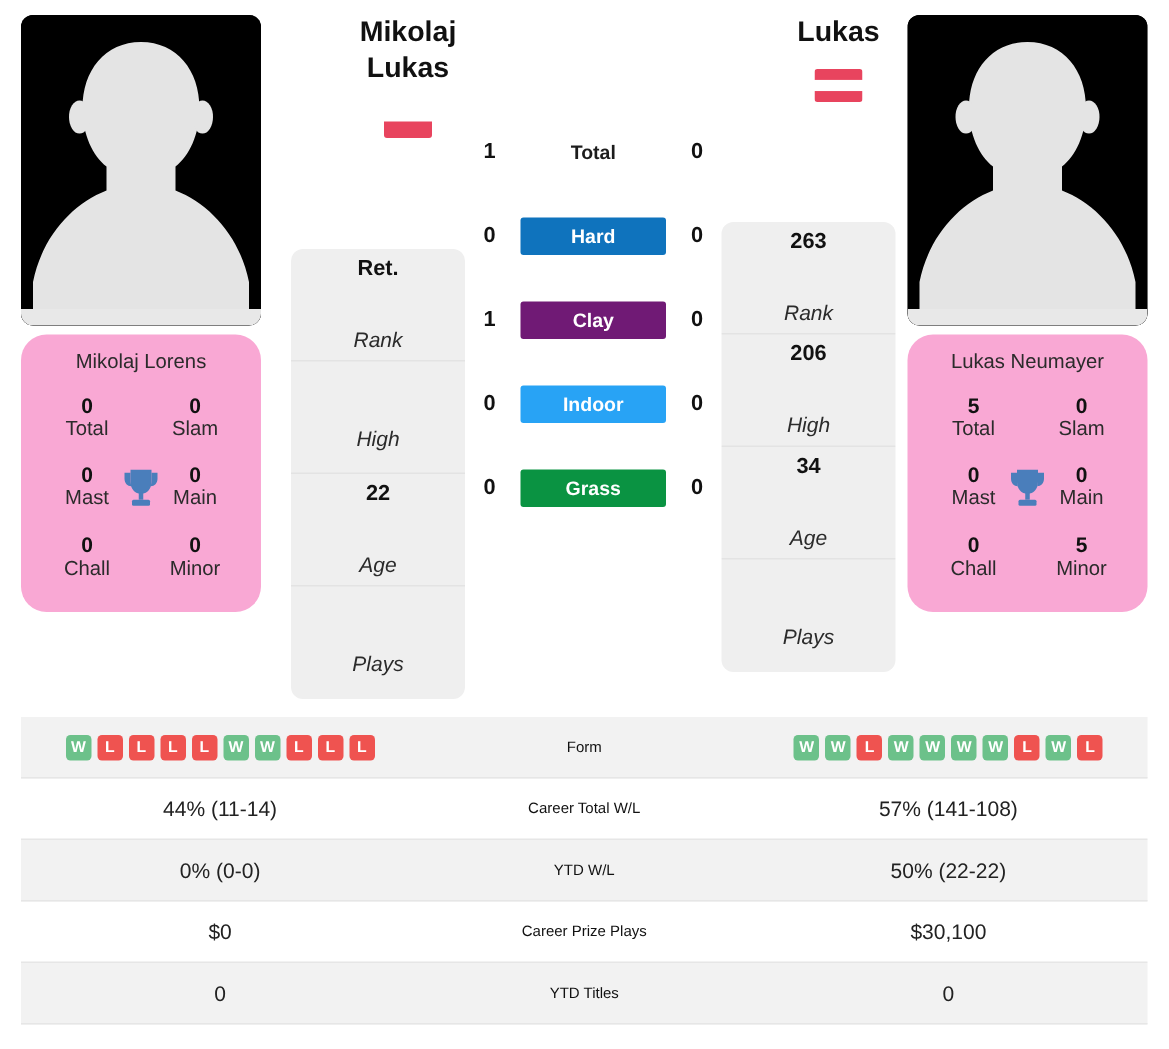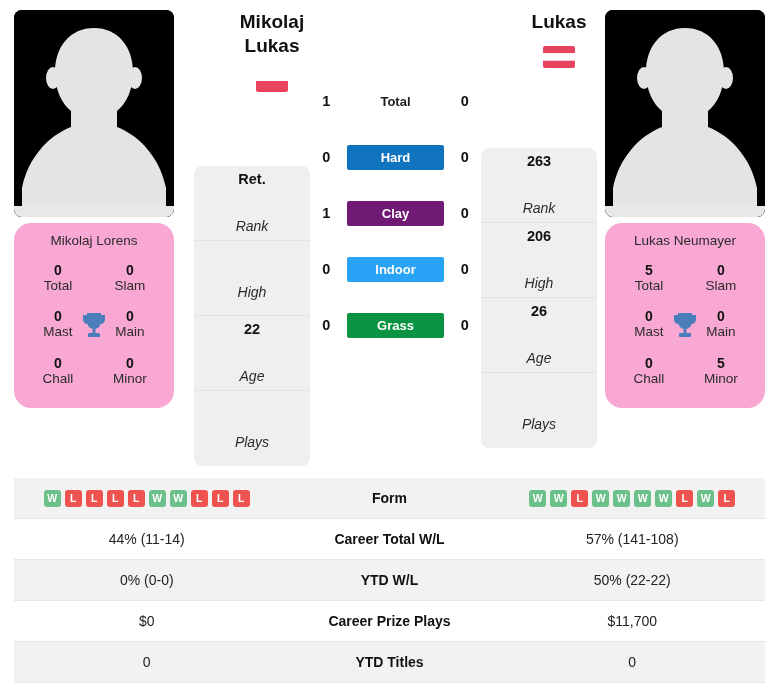--- a/index.html
+++ b/index.html
@@ -163,22 +163,22 @@
   }
   .trow.shaded { background: #f2f2f2; }
   .trow .cell {
     flex: 1 1 0;
     text-align: center;
     font-size: 14px;
     color: #222;
   }
   .trow .cell.mid {
     flex: 0 0 220px;
-    font-weight: bold;
-    font-size: 14px;
+    font-weight: normal;
+    font-size: 10px;
     color: #111;
   }
   .form-wrap {
     display: flex;
     justify-content: center;
     gap: 4px;
   }
   .badge {
     width: 17px; height: 17px;
     border-radius: 3px;
@@ -321,21 +321,21 @@
       <div class="rank-card">
         <div class="rank-cell">
           <div class="num">263</div>
           <div class="lbl">Rank</div>
         </div>
         <div class="rank-cell">
           <div class="num">206</div>
           <div class="lbl">High</div>
         </div>
         <div class="rank-cell">
-          <div class="num">26</div>
+          <div class="num">34</div>
           <div class="lbl">Age</div>
         </div>
         <div class="rank-cell">
           <div class="num"></div>
           <div class="lbl">Plays</div>
         </div>
       </div>
     </div>
 
     <div class="player-col">
@@ -430,21 +430,21 @@
         <div class="cell">57% (141-108)</div>
       </div>
       <div class="trow shaded">
         <div class="cell">0% (0-0)</div>
         <div class="cell mid">YTD W/L</div>
         <div class="cell">50% (22-22)</div>
       </div>
       <div class="trow">
         <div class="cell">$0</div>
         <div class="cell mid">Career Prize Plays</div>
-        <div class="cell">$11,700</div>
+        <div class="cell">$30,100</div>
       </div>
       <div class="trow shaded">
         <div class="cell">0</div>
         <div class="cell mid">YTD Titles</div>
         <div class="cell">0</div>
       </div>
     </div>
 
 </div>
 

